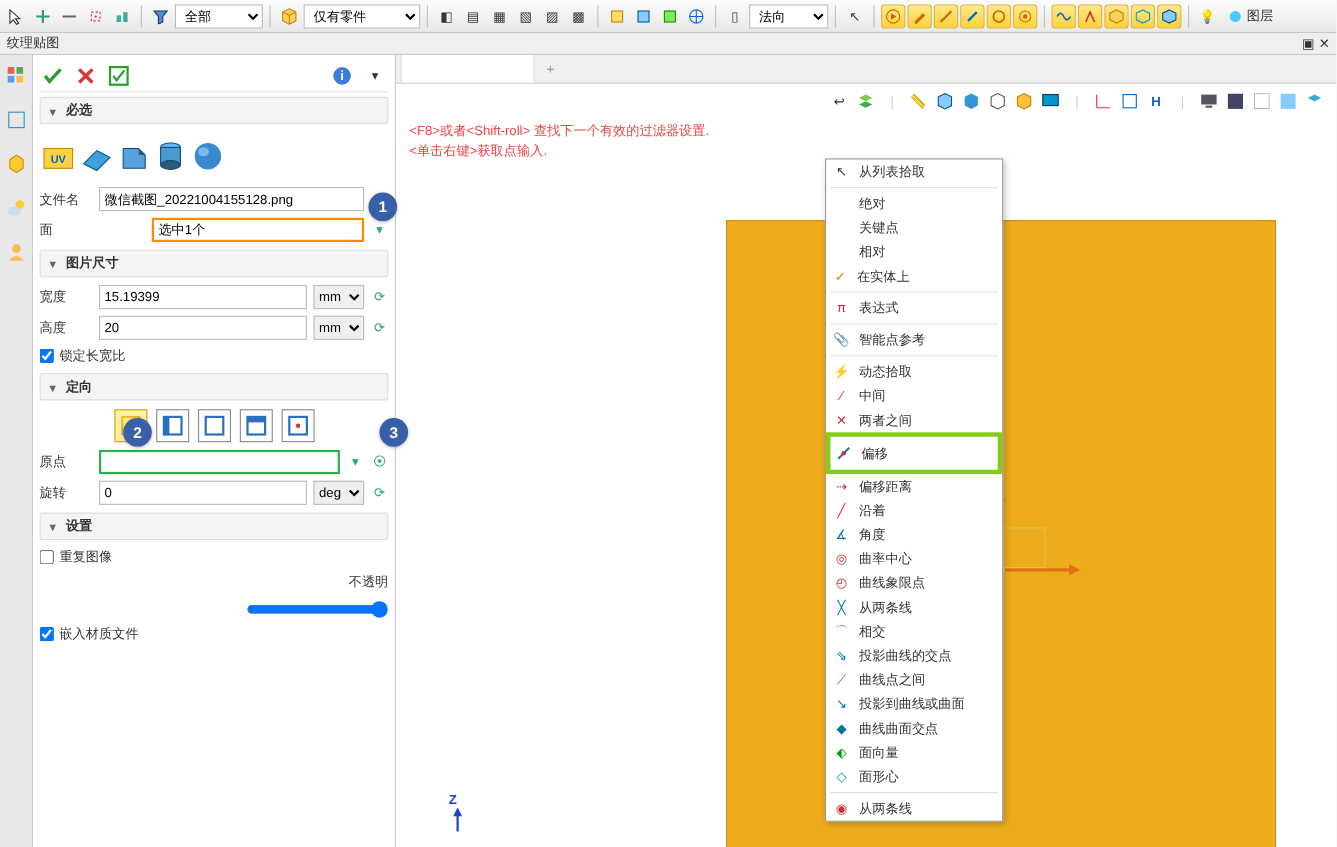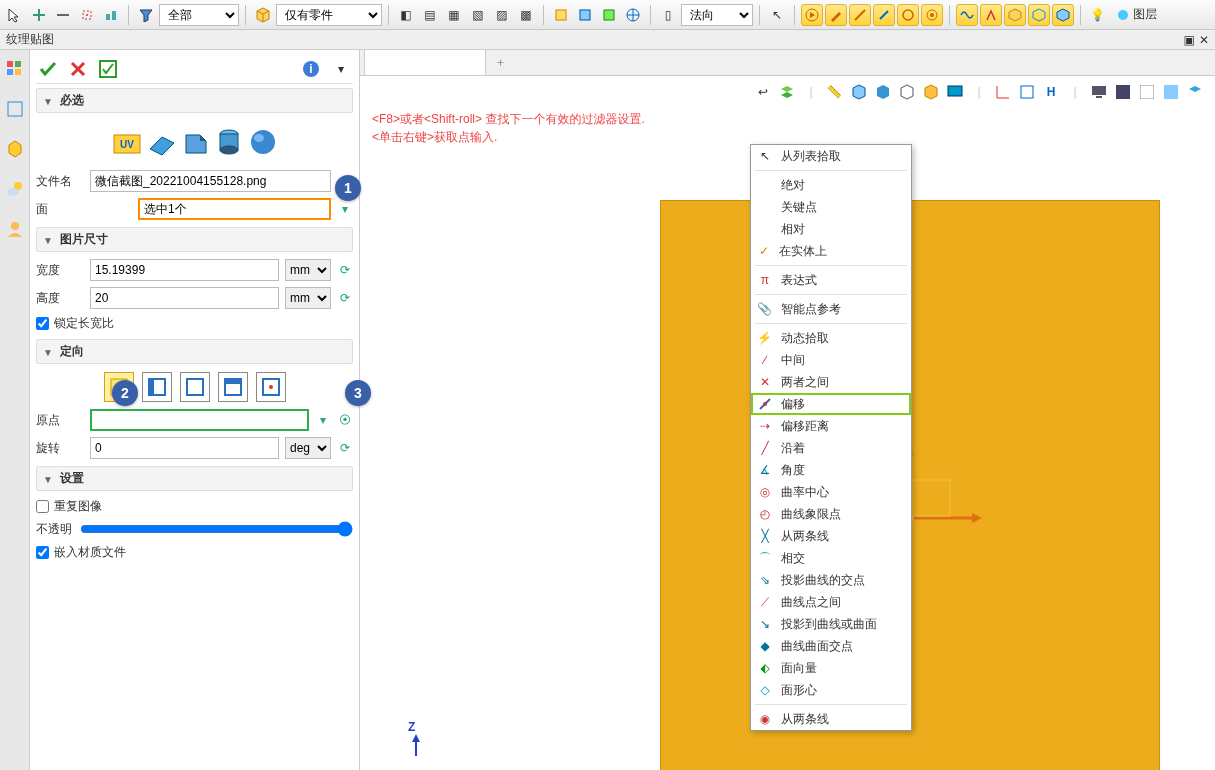--- a/index.html
+++ b/index.html
@@ -60,40 +60,40 @@
   border-bottom:1px solid #e0e0e0; margin-bottom:4px;
 }
 .check-row .btn { width:24px; height:24px; display:inline-flex; align-items:center; justify-content:center; cursor:pointer;}
 .section-hdr {
   display:flex; align-items:center; gap:4px;
   background:#f4f4f4; border:1px solid #ddd; border-radius:2px;
   padding:3px 6px; font-weight:bold; margin:4px 0;
   cursor:pointer;
 }
 .section-hdr .tri::before { content:"▼"; font-size:10px; color:#666; margin-right:3px;}
-.icon-row { display:flex; justify-content:center; gap:0; padding:8px 0;}
+.icon-row { display:flex; gap:0; padding:8px 0;}
 .icon-big { width:34px; height:34px; display:flex; align-items:center; justify-content:center; cursor:pointer;}
 .field-row { display:flex; align-items:center; gap:6px; padding:3px 0;}
 .field-row label { width:48px;}
 .field-row input[type=text] {
   flex:1; height:22px; border:1px solid #bbb; padding:2px 4px; font-size:12px;
 }
 .combo-orange { border:2px solid #ff8a00 !important;margin-left:48px; }
 .combo-green  { border:2px solid #2cb14a !important; }
 .unit-sel { width:46px; height:22px; border:1px solid #bbb; font-size:12px;}
 .small-ic { width:16px; height:16px; display:inline-flex; align-items:center; justify-content:center; cursor:pointer; color:#2a7;}
 .chk-row { display:flex; align-items:center; gap:5px; padding:3px 0;}
 .orient-btns { display:flex; gap:8px; justify-content:center; padding:4px 0;}
 .orient-btn {
   width:30px; height:30px; border:1px solid #888;
   display:flex; align-items:center; justify-content:center; cursor:pointer;
   background:#fff;
 }
 .orient-btn.sel { background:#fff0a0; border-color:#d0a020;}
-.slider-row { display:flex; align-items:flex-start; gap:8px; padding:3px 0;}
+.slider-row { display:flex; align-items:flex-end; gap:8px; padding:3px 0;flex-direction:column;}
 .slider-row input[type=range]{ flex:1;}
 
 .numc {
   position:absolute; width:26px; height:26px; border-radius:50%;
   background:#3860a8; color:#fff; font-weight:bold; font-size:14px;
   display:flex; align-items:center; justify-content:center;
   box-shadow:0 1px 3px rgba(0,0,0,0.3);
   z-index:20;
 }
 
@@ -119,21 +119,21 @@
 .z-label { position:absolute; bottom:12px; left:48px; color:#2040d0; font-weight:bold;}
 
 .ctxmenu {
   position:absolute; top:94px; left:390px; width:162px;
   background:#fff; border:1px solid #999; box-shadow:2px 2px 6px rgba(0,0,0,0.25);
   z-index:15;
 }
 .ctxmenu .mi {
   display:flex; align-items:center; gap:8px; height:22px; padding:0 6px; cursor:pointer;
 }
-.ctxmenu .mi.hi { border:2px solid #84cc16; padding:0 4px; height:22px;}
+.ctxmenu .mi.hi { border:4px solid #84cc16; padding:0 4px; height:38px;}
 .ctxmenu .mi.chk::before { content:"✓"; color:#e08000; width:14px; text-align:center;}
 .ctxmenu .mi .mic { width:16px; height:16px; display:inline-flex; align-items:center; justify-content:center; flex-shrink:0;}
 .ctxmenu .msep { height:1px; background:#e0e0e0; margin:3px 4px;}
 svg { display:block; }
 </style>
 </head>
 <body>
 
 <div class="toolbar">
   <span class="tb-btn">

